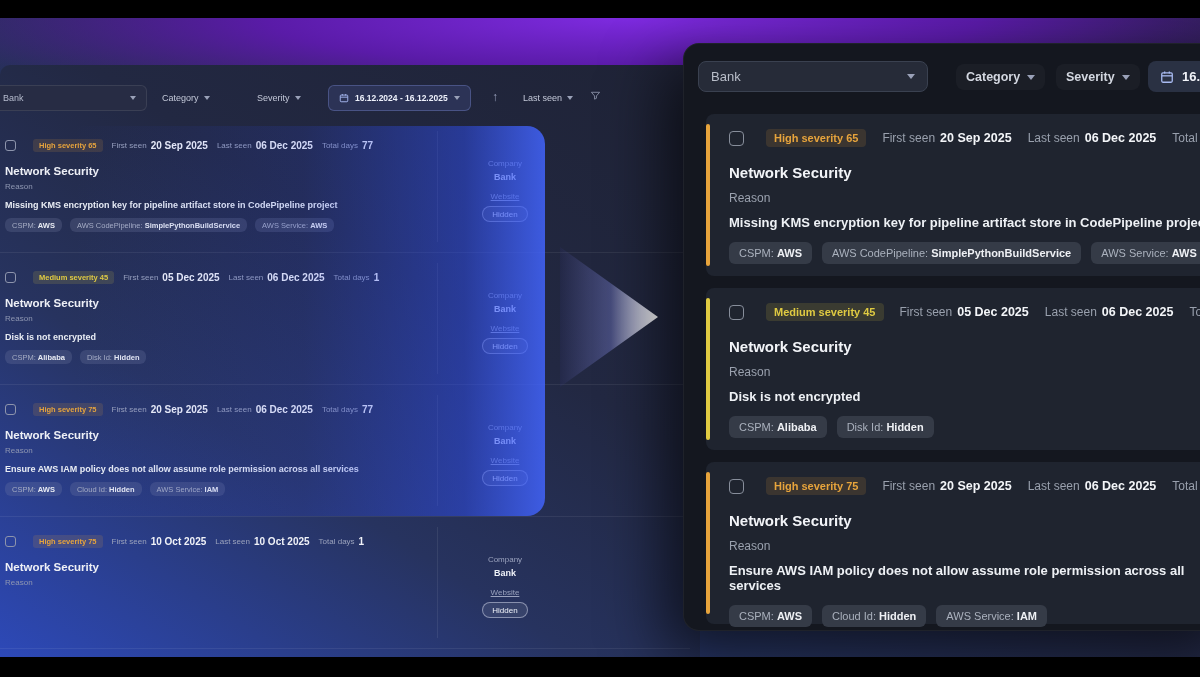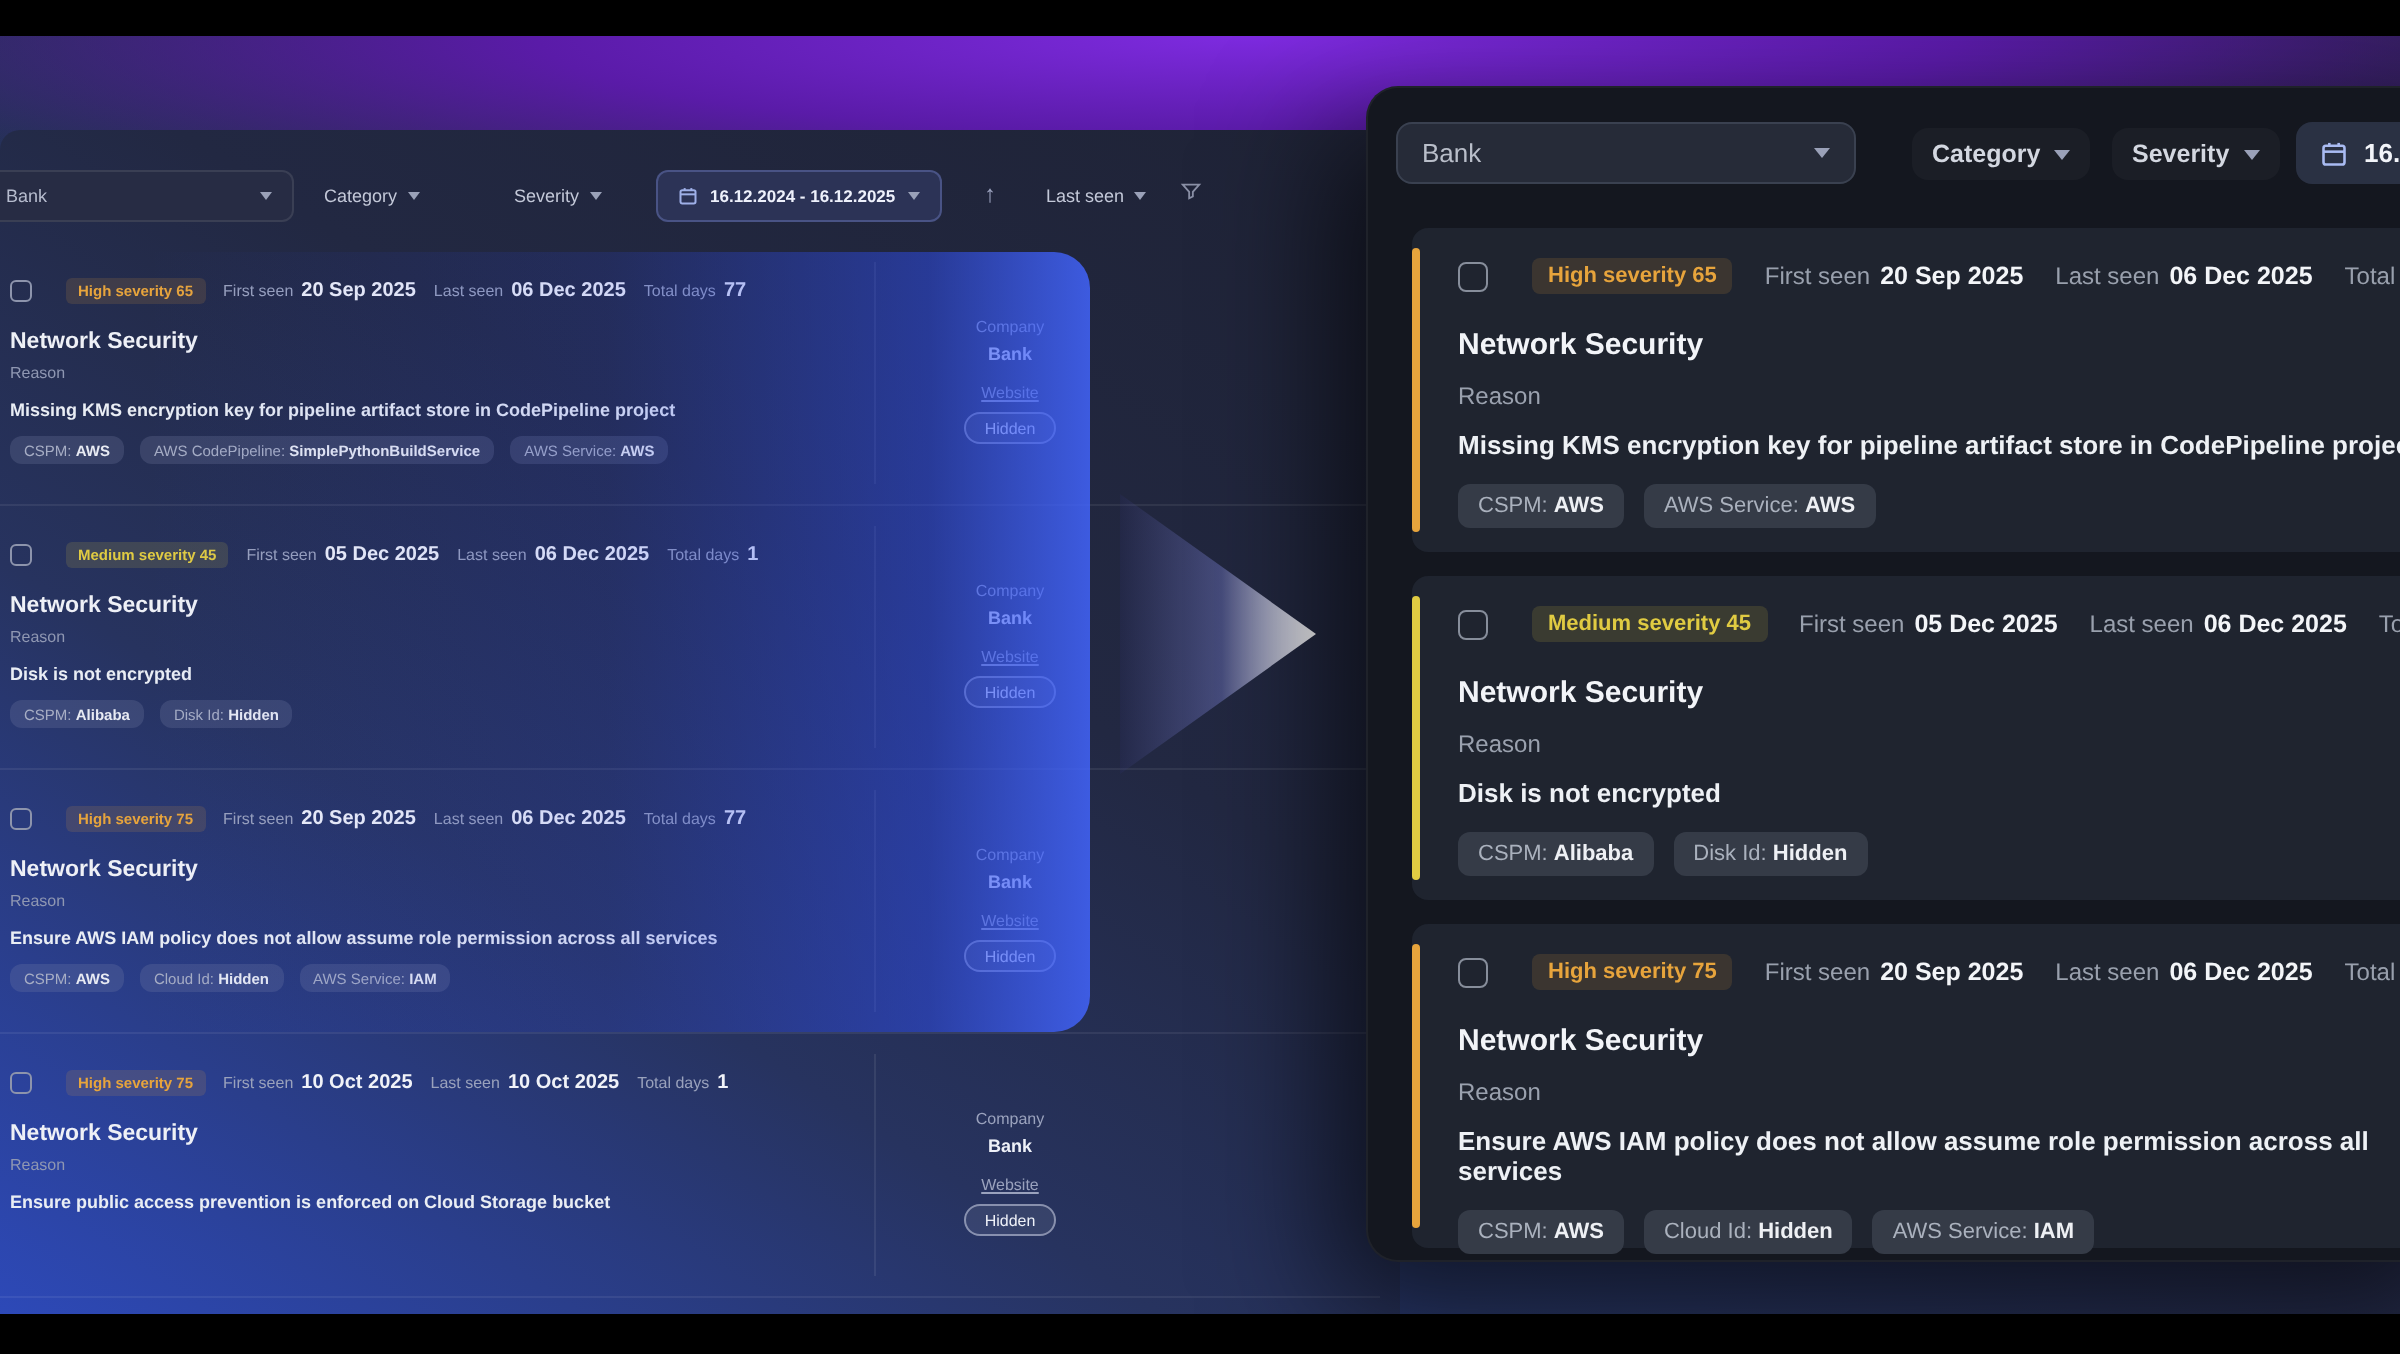--- a/index.html
+++ b/index.html
@@ -258,21 +258,20 @@
               <span>Last seen</span>
               <b>10 Oct 2025</b>
             </span>
           <span class="pair">
               <span>Total days</span>
               <b>1</b>
             </span>
         </div>
         <div class="title">Network Security</div>
         <div class="rlabel">Reason</div>
-        <div class="rtext">Ensure public access prevention is enforced on Cloud Storage bucket</div>
         <div class="vdiv"></div>
         <div class="side">
           <div class="sl">Company</div>
           <div class="sv">Bank</div>
           <div class="sl">Website</div>
           <span class="hid">Hidden</span>
         </div>
       </div>
 
     </div>
@@ -325,20 +324,21 @@
           </span>
         <span class="zpair">
             <span>Total days</span>
           </span>
       </div>
       <div class="ztitle">Network Security</div>
       <div class="zrlabel">Reason</div>
       <div class="zrtext">Missing KMS encryption key for pipeline artifact store in CodePipeline project</div>
       <div class="ztags">
         <span class="ztag"><span>CSPM:</span> <b>AWS</b></span>
+        <span class="ztag"><span>AWS CodePipeline:</span> <b>SimplePythonBuildService</b></span>
         <span class="ztag"><span>AWS Service:</span> <b>AWS</b></span>
       </div>
     </div>
 
     <div class="zcard">
       <span class="zbar sev-medium"></span>
       <div class="zmeta">
         <span class="zcb"></span>
         <span class="zbadge sev-medium">Medium severity 45</span>
         <span class="zpair">

